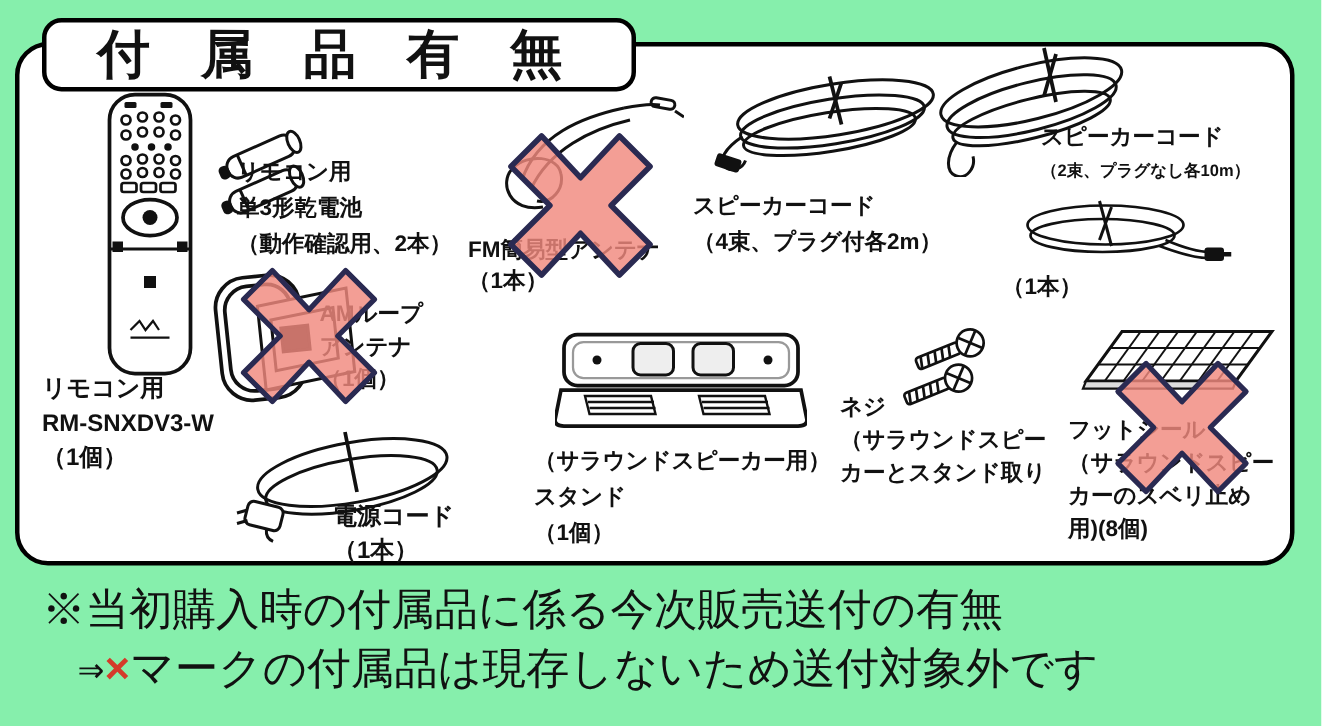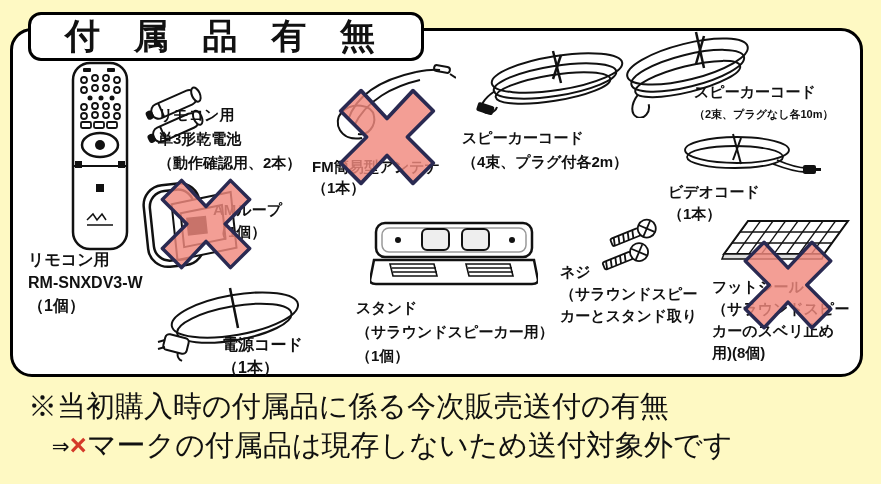--- a/index.html
+++ b/index.html
@@ -1,16 +1,16 @@
 <!DOCTYPE html>
 <html><head>
 <meta charset="utf-8">
 <style>
   html,body{margin:0;padding:0;background:#fff;}
-  #page{position:relative;width:881px;height:484px;background:#fef9c3;overflow:hidden;
+  #page{position:relative;width:881px;height:484px;background:#86efac;overflow:hidden;
         font-family:"Liberation Sans","DejaVu Sans",sans-serif;color:#111;}
   .abs{position:absolute;}
   #outer-border{left:10px;top:28px;width:853px;height:349px;border:3px solid #000;
         border-radius:22px;box-sizing:border-box;z-index:0;background:#fff;}
   #title-box{left:28px;top:12px;width:396px;height:49px;border:3px solid #000;border-radius:13px;
         box-sizing:border-box;background:#fff;z-index:3;display:flex;align-items:center;justify-content:center;}
   #title-box span{font-size:35px;font-weight:bold;letter-spacing:12px;white-space:nowrap;}
   .art{z-index:1;}
   .lbl{z-index:2;text-align:left;font-weight:bold;line-height:22px;font-size:15px;}
   .lbl span{display:block;white-space:nowrap;}
@@ -160,21 +160,20 @@
       <path d="M104,30 C118,36 128,38 134,38"></path>
     </g>
     <g stroke="#111" stroke-width="2">
       <line x1="60" y1="4" x2="68" y2="34"></line>
         <line x1="68" y1="8" x2="60" y2="30"></line>
     </g>
     <rect x="130" y="35" width="13" height="9" rx="2" fill="#111"></rect>
     <line x1="143" y1="39.5" x2="148" y2="39.5" stroke="#111" stroke-width="3"></line>
   </svg>
   <div class="abs lbl" style="left:668px;top:181px;width:120px;line-height:22px">
-    <span>ビデオコード</span>
     <span>（1本）</span>
   </div>
 
   <svg class="abs art" style="left:140px;top:174px" width="108" height="104" viewBox="0 0 108 104">
     <g transform="rotate(-6 54 52)">
       <g fill="none" stroke="#111" stroke-width="2.5">
         <rect x="6" y="8" width="56" height="82" rx="20"></rect>
         <rect x="12" y="14" width="44" height="70" rx="16"></rect>
       </g>
       <g fill="#fff" stroke="#111" stroke-width="2">
@@ -182,20 +181,21 @@
         <path d="M42,38 L84,34 L84,68 L42,72 Z"></path>
         <rect x="48" y="44" width="18" height="16" fill="#111"></rect>
       </g>
     </g>
   </svg>
   <svg class="abs xmark" style="left:155px;top:176px" width="102" height="96" viewBox="-55 -55 110 110">
     <polygon points="-50,-28 -28,-50 0,-20 28,-50 50,-28 22,0 50,28 28,50 0,20 -28,50 -50,28 -22,0" fill="#F0897E" fill-opacity="0.82" stroke="#2A2A52" stroke-width="4" stroke-linejoin="round"></polygon>
   </svg>
   <div class="abs lbl" style="left:213px;top:199px;width:95px;line-height:21.5px">
     <span>AMループ</span>
+    <span>アンテナ</span>
     <span>（1個）</span>
   </div>
 
   <svg class="abs art" style="left:152px;top:276px" width="156" height="92" viewBox="0 0 156 92">
     <g fill="none" stroke="#111" stroke-width="2" transform="rotate(-10 78 46)">
       <ellipse cx="84" cy="40" rx="64" ry="20"></ellipse>
       <ellipse cx="82" cy="48" rx="58" ry="17"></ellipse>
       <path d="M30,56 C20,64 18,72 24,76"></path>
     </g>
     <line x1="78" y1="12" x2="86" y2="52" stroke="#111" stroke-width="2.5"></line>
@@ -221,22 +221,22 @@
     <g stroke="#111" stroke-width="1.6" fill="none">
       <path d="M20,44 h44 l3,12 h-44 z"></path>
       <line x1="22" y1="48" x2="66" y2="48"></line>
         <line x1="23" y1="52" x2="67" y2="52"></line>
       <path d="M96,44 h44 l3,12 h-44 z"></path>
       <line x1="98" y1="48" x2="142" y2="48"></line>
         <line x1="99" y1="52" x2="143" y2="52"></line>
     </g>
   </svg>
   <div class="abs lbl" style="left:356px;top:296px;width:205px;line-height:24px">
+    <span>（サラウンドスピーカー用）</span>
     <span>スタンド</span>
-    <span>（サラウンドスピーカー用）</span>
     <span>（1個）</span>
   </div>
 
   <svg class="abs art" style="left:596px;top:218px" width="92" height="54" viewBox="0 0 92 54">
     <g stroke="#111" stroke-width="1.8" fill="#fff">
       <g transform="rotate(-22 40 16)">
         <rect x="14" y="11" width="30" height="8" rx="2"></rect>
         <line x1="18" y1="11" x2="16" y2="19"></line>
           <line x1="23" y1="11" x2="21" y2="19"></line>
         <line x1="28" y1="11" x2="26" y2="19"></line>

